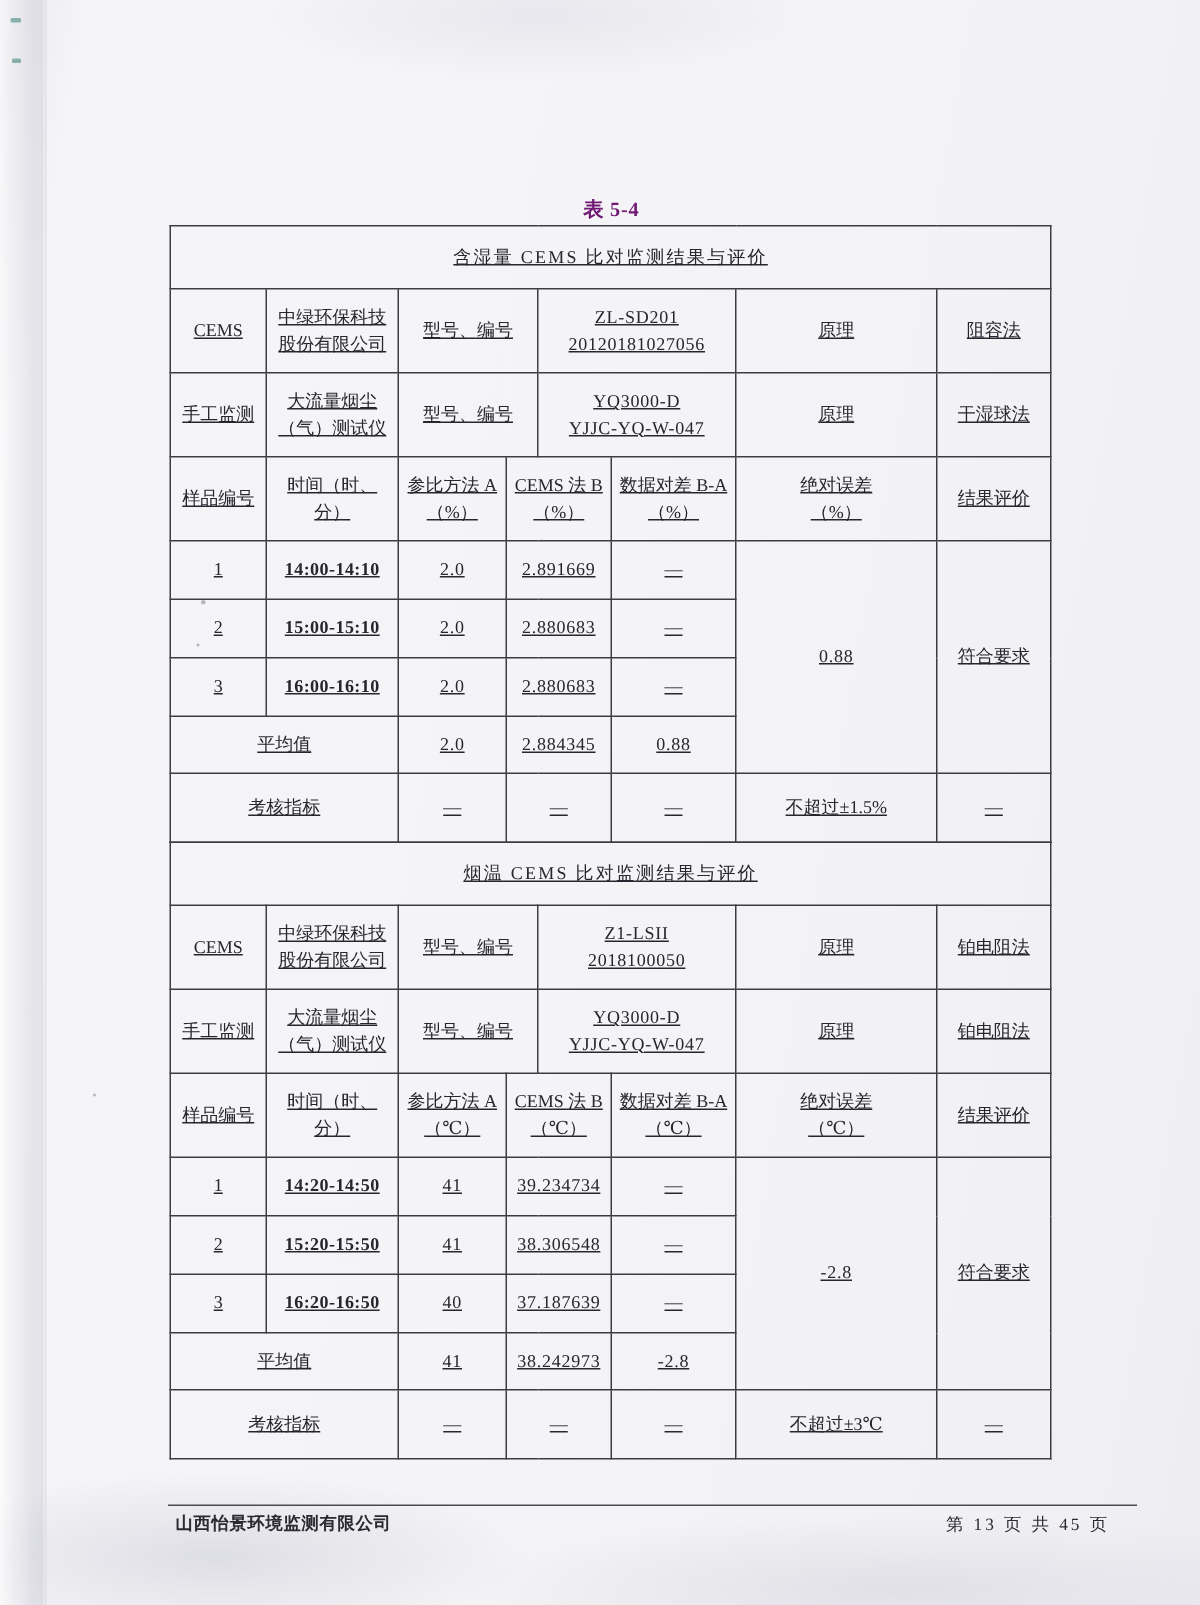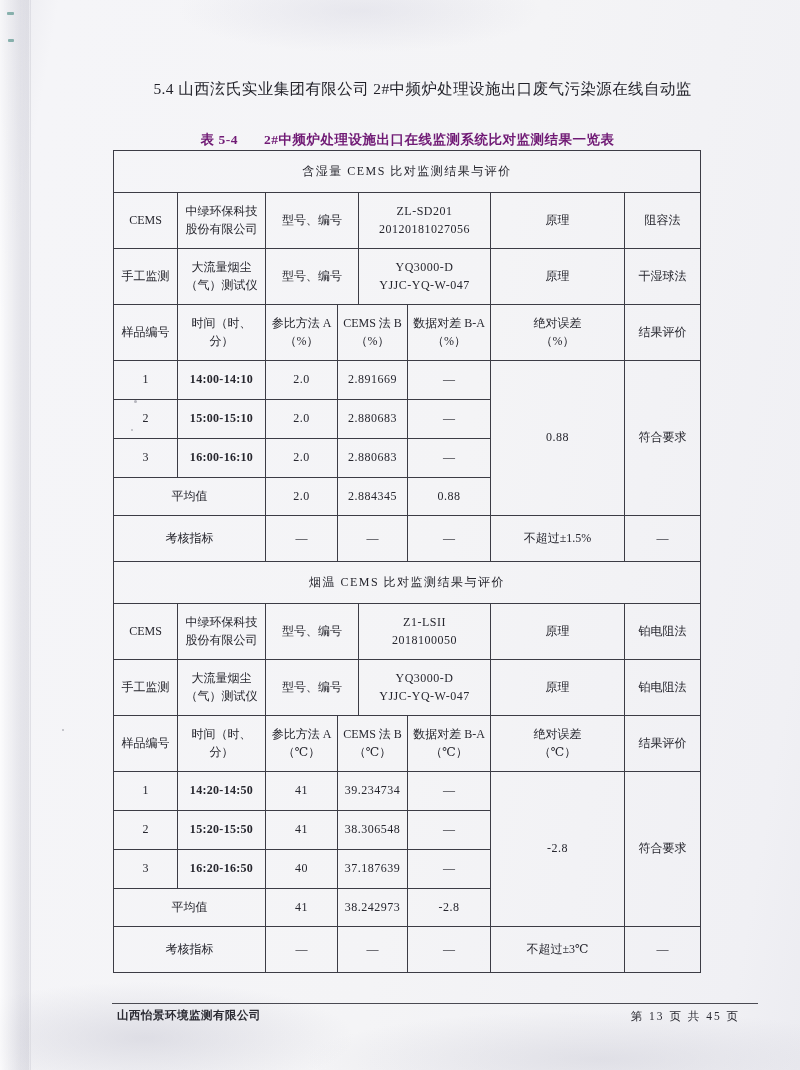--- a/index.html
+++ b/index.html
@@ -23,21 +23,21 @@
     font-size:15.5px;line-height:26px;letter-spacing:.4px;color:#1f1f27;}
   .heading .l1{text-indent:2.8em;display:block;}
   .heading .l2{display:block;}
 
   .caption{position:absolute;left:113px;top:131px;width:589px;
     display:flex;justify-content:center;gap:26px;
     font-size:13.5px;font-weight:bold;color:#701a75;letter-spacing:.5px;}
 
   .table-area{position:absolute;left:113px;top:150px;width:589px;}
   table.cmp{border-collapse:collapse;table-layout:fixed;width:556px;
-    border:1.5px solid #34343c;}
+    border:1.5px solid #34343c;text-decoration:underline;}
   table.cmp + table.cmp{margin-top:-1px;padding-left:33px;}
   table.cmp td{border:1px solid #3c3c45;text-align:center;vertical-align:middle;
     font-size:12px;line-height:1.45;padding:1px 2px;color:#26262e;overflow:hidden;}
   .sec-title{font-size:13px;letter-spacing:1.5px;color:#1f1f27;}
   .h-title{height:42px}
   .h-equip{height:56px}
   .h-head{height:56px}
   .h-data{height:39px}
   .h-avg{height:38px}
   .h-assess{height:46px}
@@ -56,26 +56,24 @@
 <body>
 
 <div class="edge-shadow"></div>
 <div class="mark-green" style="left:7px;top:12px;width:7px;height:3px;"></div>
 <div class="mark-green" style="left:8px;top:39px;width:6px;height:3px;"></div>
 <div class="speck" style="left:134px;top:400px;width:3px;height:3px;"></div>
 <div class="speck" style="left:131px;top:429px;width:2px;height:2px;"></div>
 <div class="speck" style="left:62px;top:729px;width:2px;height:2px;"></div>
 
 <div class="heading">
-  <span class="l1">5.4 山西泫氏实业集团有限公司 2#中频炉处理设施出口废气污染源在线自动监</span>
 </div>
 
 <div class="caption">
   <span>表 5-4</span>
-  <span>2#中频炉处理设施出口在线监测系统比对监测结果一览表</span>
 </div>
 
 <div class="table-area">
 
   <table class="cmp">
     <colgroup>
       <col style="width:64px">
         <col style="width:88px">
         <col style="width:72px">
         <col style="width:21px">

